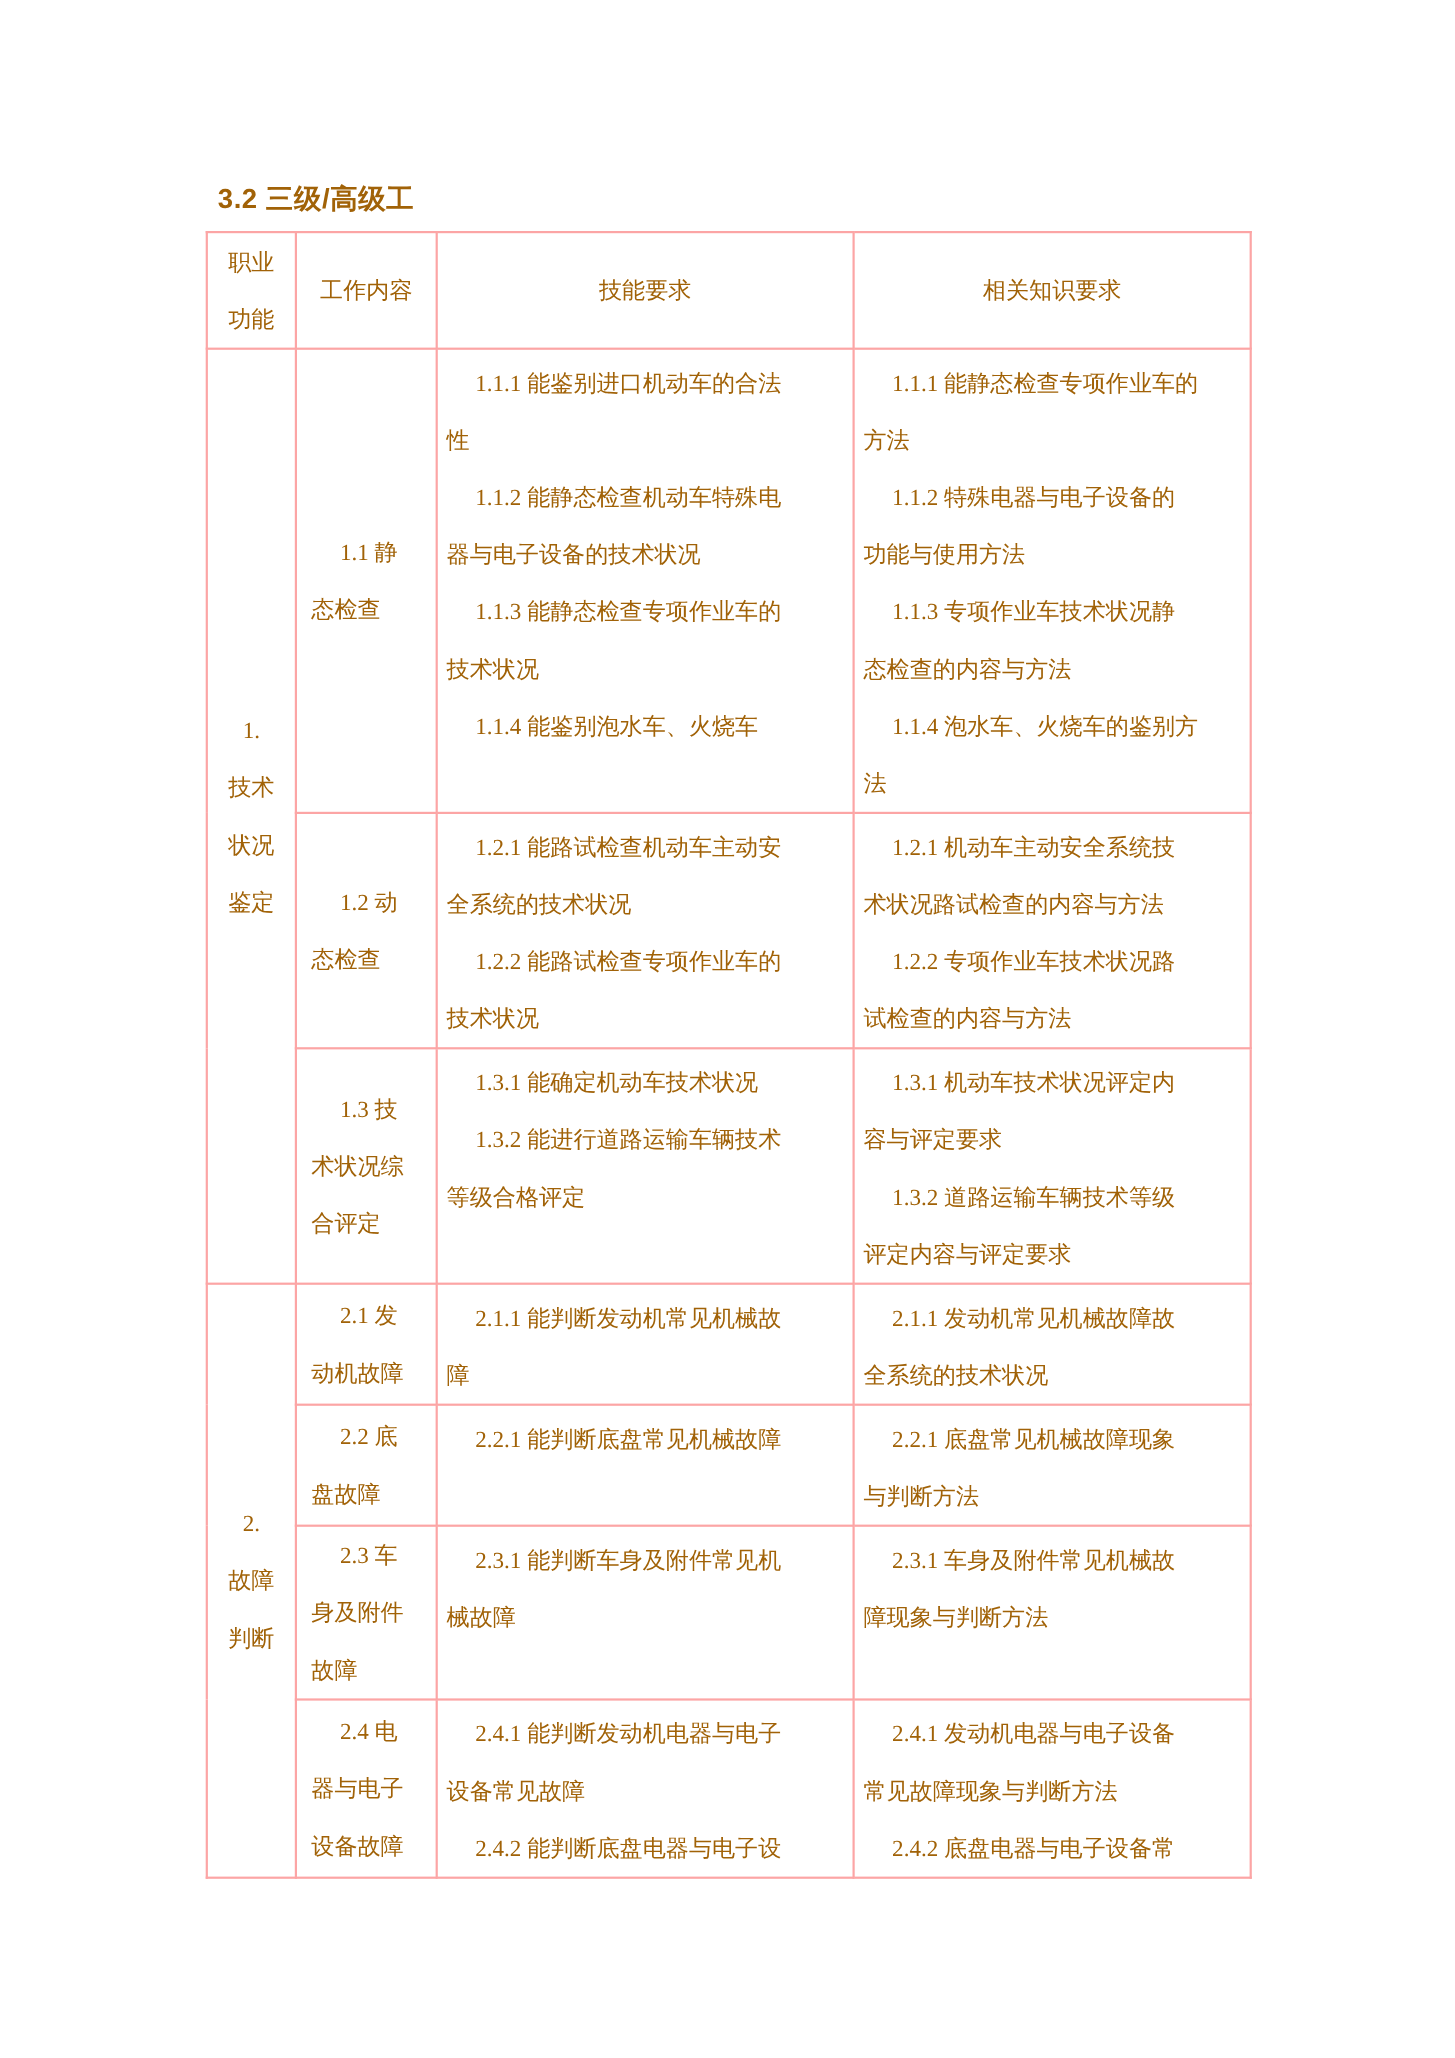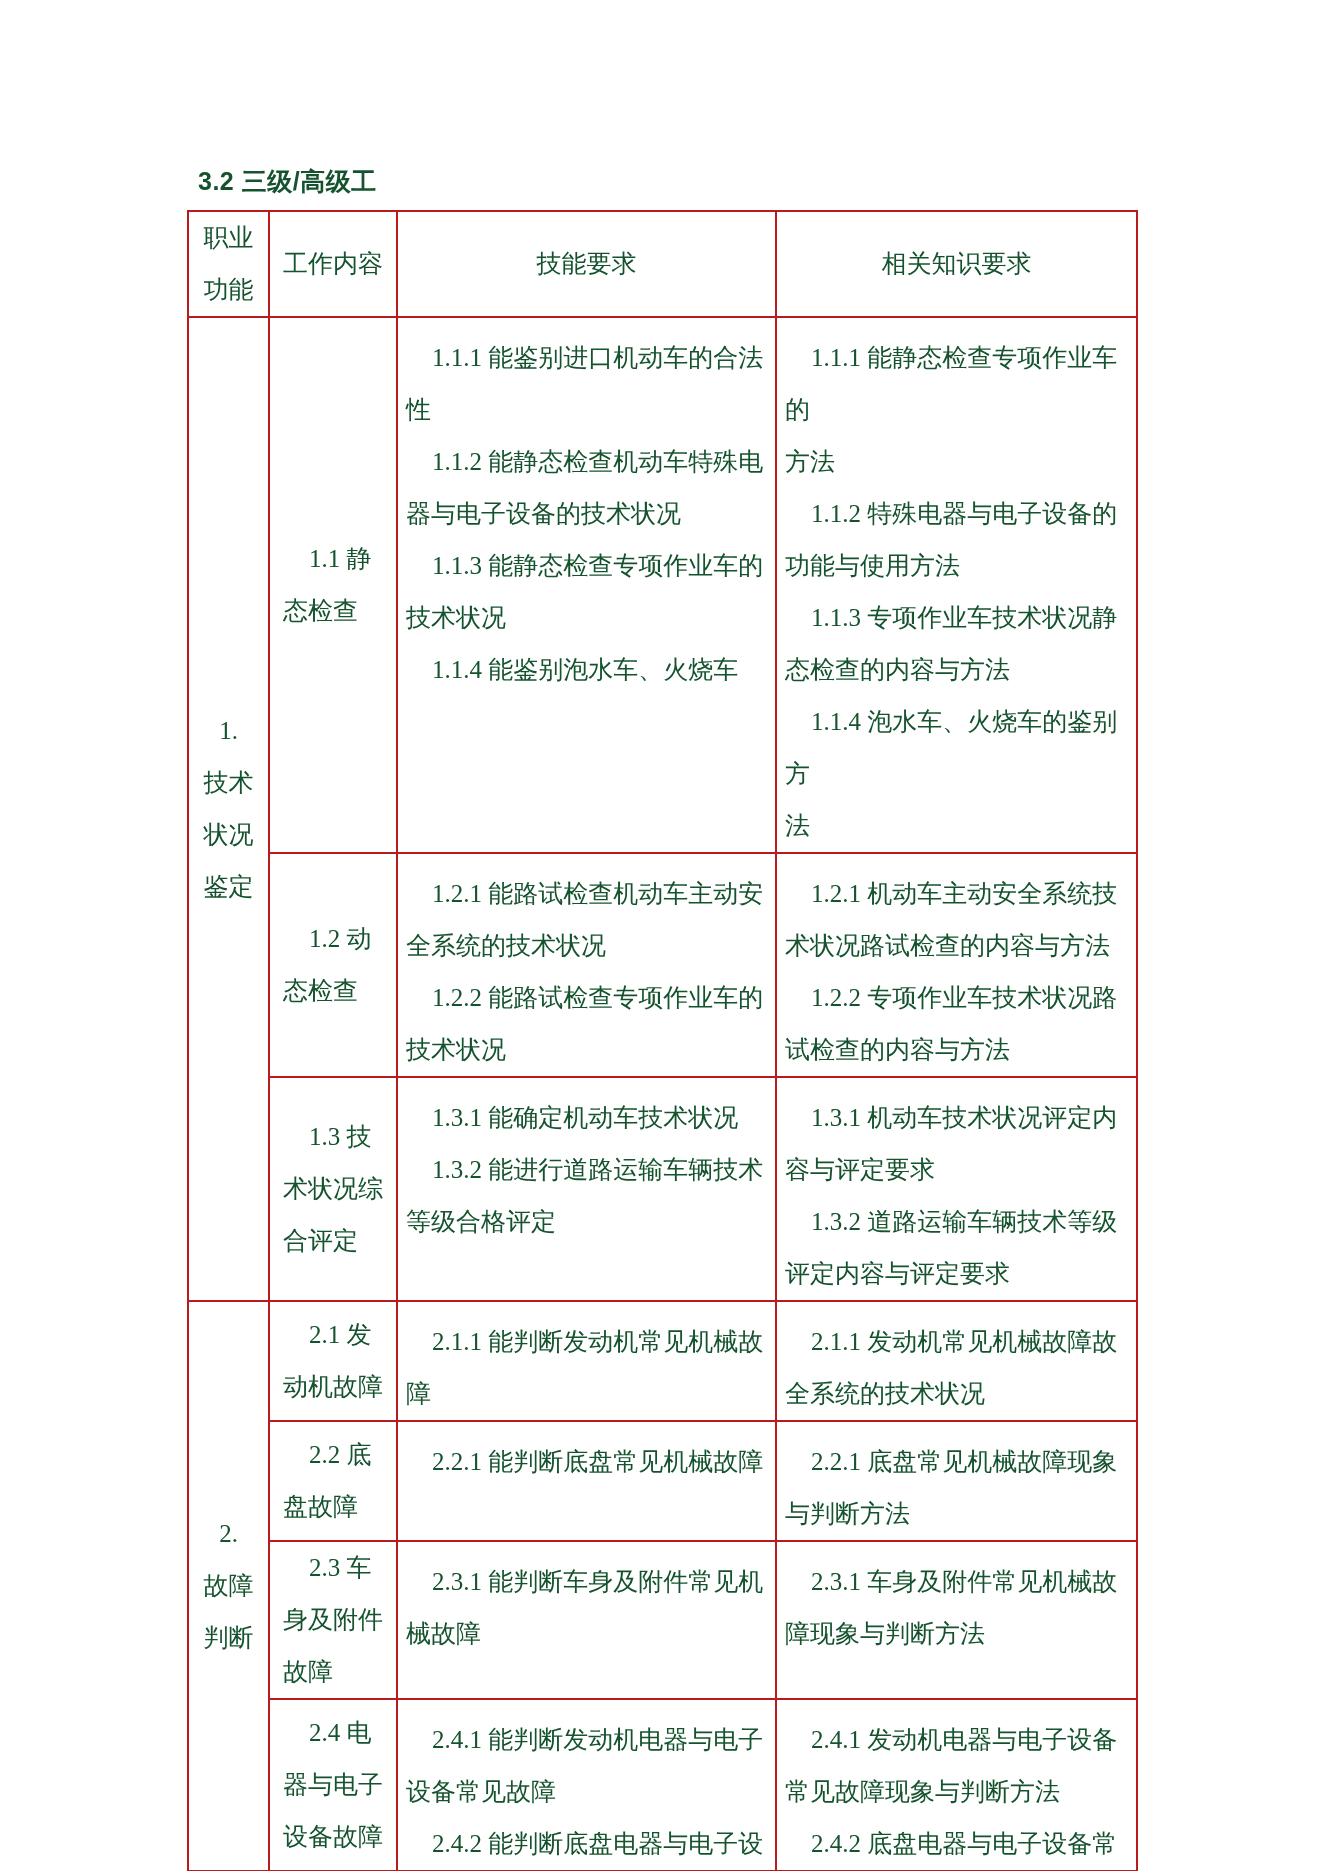--- a/index.html
+++ b/index.html
@@ -3,21 +3,21 @@
 <meta charset="utf-8">
 <style>
   html, body { margin: 0; padding: 0; background: #ffffff; }
   .page {
     position: relative;
     width: 1323px;
     height: 1871px;
     background: #ffffff;
     overflow: hidden;
     font-family: "Liberation Serif", "DejaVu Serif", serif;
-    color: #14532d;
+    color: #a16207;
   }
   .title {
     position: absolute;
     left: 198px;
     top: 164px;
     margin: 0;
     font-size: 25px;
     line-height: 34px;
     font-weight: 700;
     font-family: "Liberation Sans", "DejaVu Sans", sans-serif;
@@ -25,22 +25,22 @@
   }
   table.grid {
     position: absolute;
     left: 187px;
     top: 210px;
     width: 949px;
     border-collapse: collapse;
     table-layout: fixed;
   }
   .grid th, .grid td {
-    border: 2px solid #b91c1c;
-    font-size: 25px;
+    border: 2px solid #fca5a5;
+    font-size: 21px;
     line-height: 52px;
     padding: 0;
     overflow: hidden;
   }
   .grid thead tr { height: 103px; }
   .grid th {
     font-weight: normal;
     text-align: center;
     vertical-align: middle;
     white-space: pre-line;
@@ -51,21 +51,21 @@
     white-space: pre-line;
   }
   td.work {
     vertical-align: middle;
     white-space: pre-line;
     text-indent: 26px;
     padding: 0 6px 0 13px;
   }
   td.skills, td.knowledge {
     vertical-align: top;
-    padding: 14px 6px 0 8px;
+    padding: 4px 6px 0 8px;
   }
   p.item {
     margin: 0;
     white-space: pre-line;
     text-indent: 26px;
   }
   .footer {
     position: absolute;
     left: 0;
     top: 1702px;

